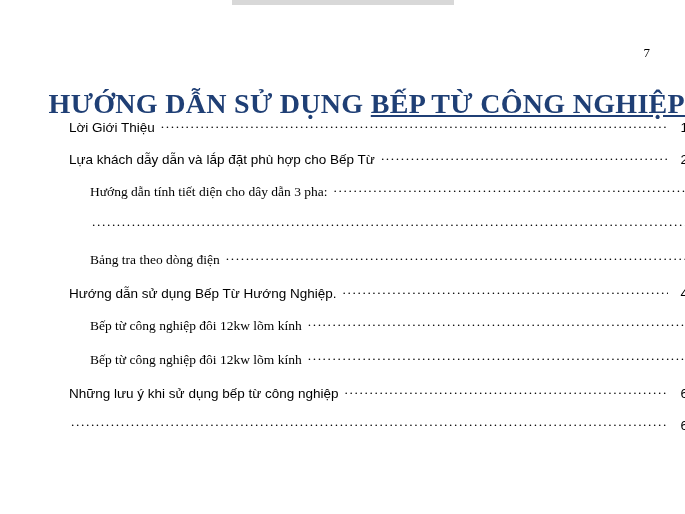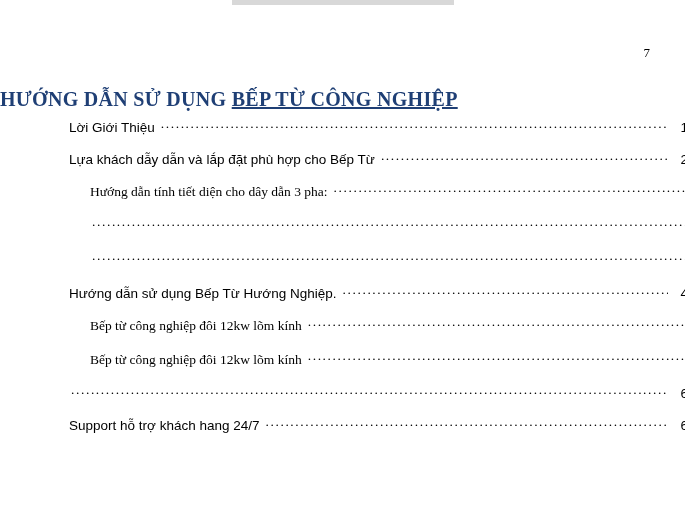--- a/index.html
+++ b/index.html
@@ -38,24 +38,24 @@
     right: 35px;
     font-family: "Liberation Serif", serif;
     font-size: 13px;
     color: #000000;
   }
   .doc-title {
     position: absolute;
     top: 88px;
     left: 0;
     width: 685px;
-    text-align: left;
+    text-align: right;
     font-family: "Liberation Serif", serif;
     font-weight: bold;
-    font-size: 20px;
+    font-size: 28px;
     color: #1f3f75;
     letter-spacing: 0.3px;
   }
   .doc-title .plain {
     font-variant: normal;
   }
   .doc-title .underlined {
     text-decoration: underline;
   }
   .toc {
@@ -152,20 +152,21 @@
       <span class="toc-dots"></span>
       <span class="toc-page">2</span>
     </div>
 
     <div class="toc-entry level2">
       <span class="toc-dots"></span>
       <span class="toc-page">2</span>
     </div>
 
     <div class="toc-entry level2">
+      <span class="toc-text">Bảng tra theo dòng điện</span>
       <span class="toc-dots"></span>
       <span class="toc-page">3</span>
     </div>
 
     <div class="toc-entry level1">
       <span class="toc-text">Hướng dẫn sử dụng Bếp Từ Hướng Nghiệp.</span>
       <span class="toc-dots"></span>
       <span class="toc-page">4</span>
     </div>
 
@@ -175,24 +176,24 @@
       <span class="toc-page">4</span>
     </div>
 
     <div class="toc-entry level2">
       <span class="toc-text">Bếp từ công nghiệp đôi 12kw lõm kính</span>
       <span class="toc-dots"></span>
       <span class="toc-page">5</span>
     </div>
 
     <div class="toc-entry level1">
+      <span class="toc-text">Những lưu ý khi sử dụng bếp từ công nghiệp</span>
       <span class="toc-dots"></span>
       <span class="toc-page">6</span>
     </div>
 
     <div class="toc-entry level1">
-      <span class="toc-text">Support hỗ trợ khách hang 24/7</span>
       <span class="toc-dots"></span>
       <span class="toc-page">6</span>
     </div>
 
   </div>
 </div>
 
 </body></html>

